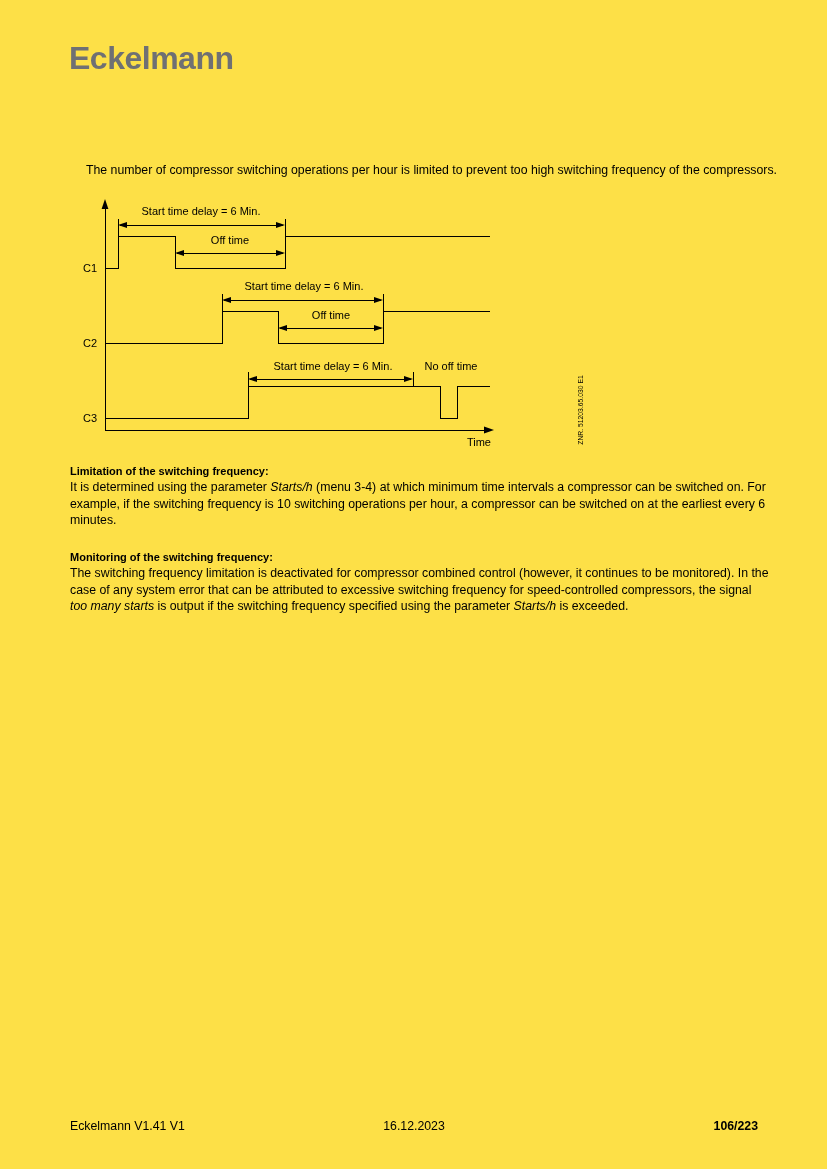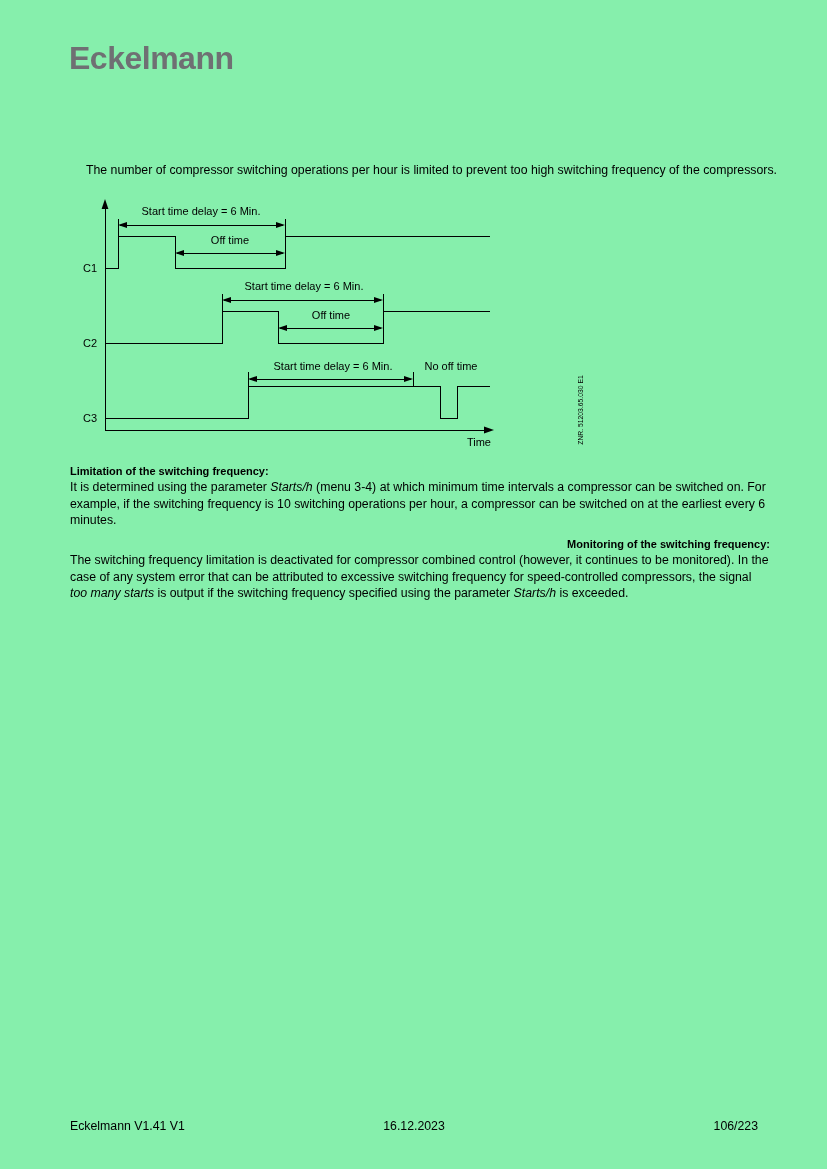--- a/index.html
+++ b/index.html
@@ -1,44 +1,44 @@
 <!DOCTYPE html>
 <html><head>
 <meta charset="utf-8">
 <style>
   * { margin:0; padding:0; box-sizing:border-box; }
   html, body { background:#ffffff; }
   .page {
-    position:relative; width:827px; height:1169px; background:#86efac;
+    position:relative; width:827px; height:1169px; background:#fde047;
     font-family:"Liberation Sans", sans-serif; color:#000; overflow:hidden;
   }
   .logo {
     position:absolute; left:69px; top:40px;
     font-size:32px; font-weight:700; color:#6f7073; letter-spacing:-0.5px;
   }
   .heading { position:absolute; left:70px; top:132px; font-size:13.6px; font-weight:700; white-space:nowrap; }
   .heading .num { display:inline-block; width:61px; }
   .bodytext { font-size:12.3px; line-height:16.3px; }
   .intro { position:absolute; left:70px; top:162px; width:700px;margin-left:16px; }
   .diagram { position:absolute; left:70px; top:195px; width:530px; height:272px; }
   .diagram svg { display:block; }
   .wave { fill:none; stroke:#000; stroke-width:1; shape-rendering:crispEdges; }
   .axis, .arrline, .tick { stroke:#000; stroke-width:1; shape-rendering:crispEdges; }
   .head { fill:#000; stroke:none; }
   .lbl { font-size:11px; fill:#000; font-family:"Liberation Sans", sans-serif; }
   .znr { font-size:6.8px; fill:#000; font-family:"Liberation Sans", sans-serif; }
   .sections { position:absolute; left:70px; top:463px; width:700px; }
   .sec-title { font-size:11px; font-weight:700; line-height:16.3px; }
-  .sec-title.mt { margin-top:8px;text-align:right; }
+  .sec-title.mt { margin-top:21px; }
   .it { font-style:italic; }
   .footer {
     position:absolute; left:70px; top:1119px; width:688px;
     display:grid; grid-template-columns:1fr auto 1fr; font-size:12.3px;
   }
-  .footer .fr { text-align:right; }
+  .footer .fr { text-align:right;font-weight:bold; }
 </style>
 </head>
 <body>
 
 <div class="page">
 
   <div class="logo">Eckelmann</div>
 
 
   <p class="intro bodytext">The number of compressor switching operations per hour is limited to prevent too high switching frequency of the compressors.</p>

